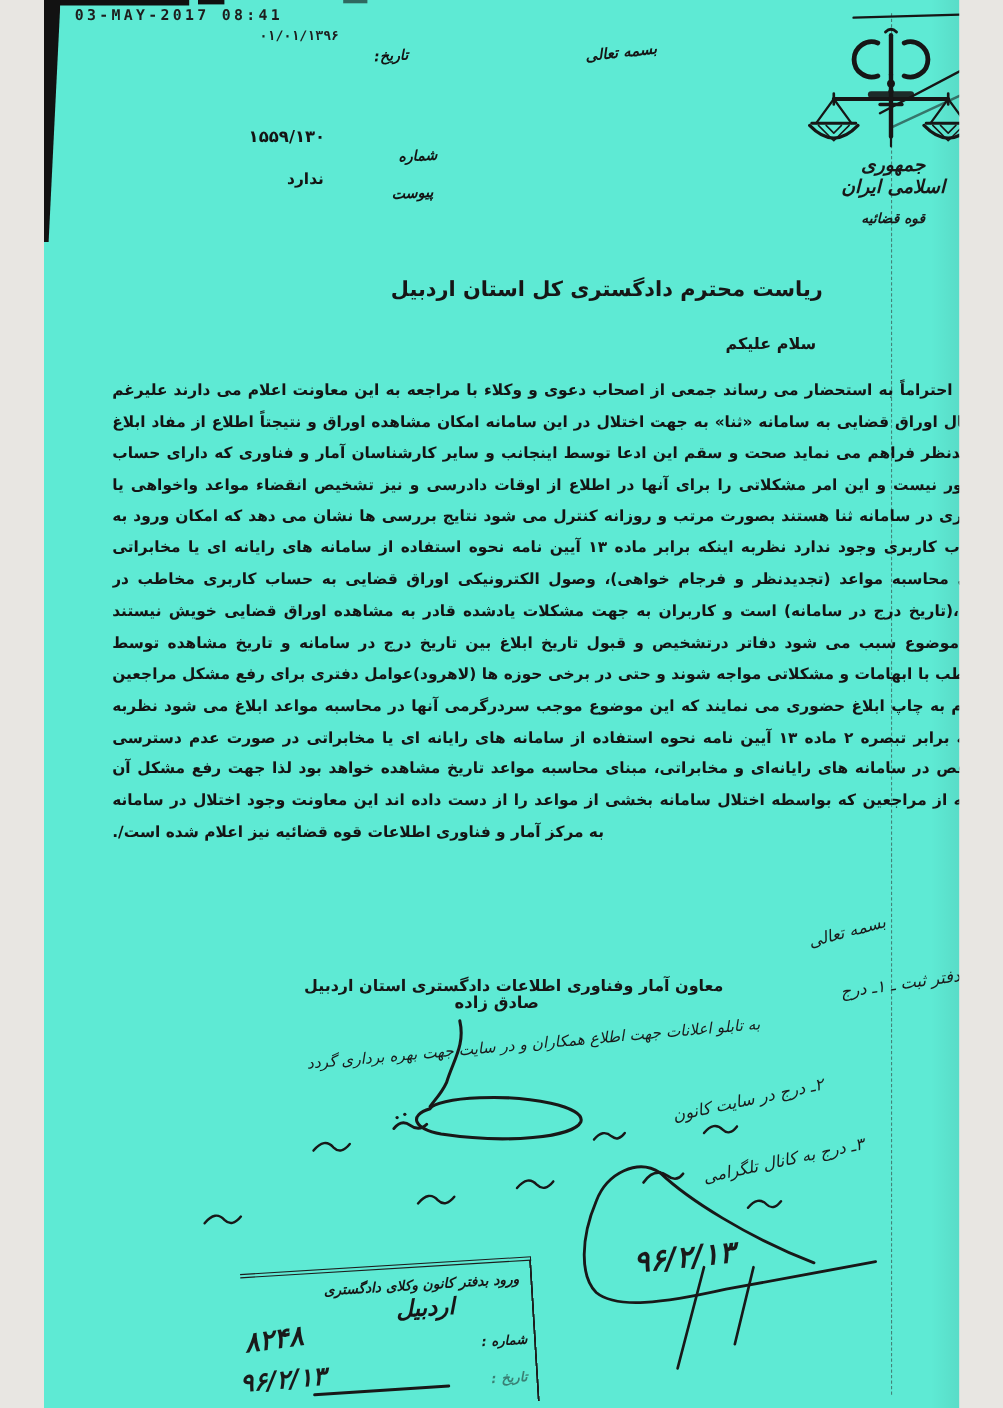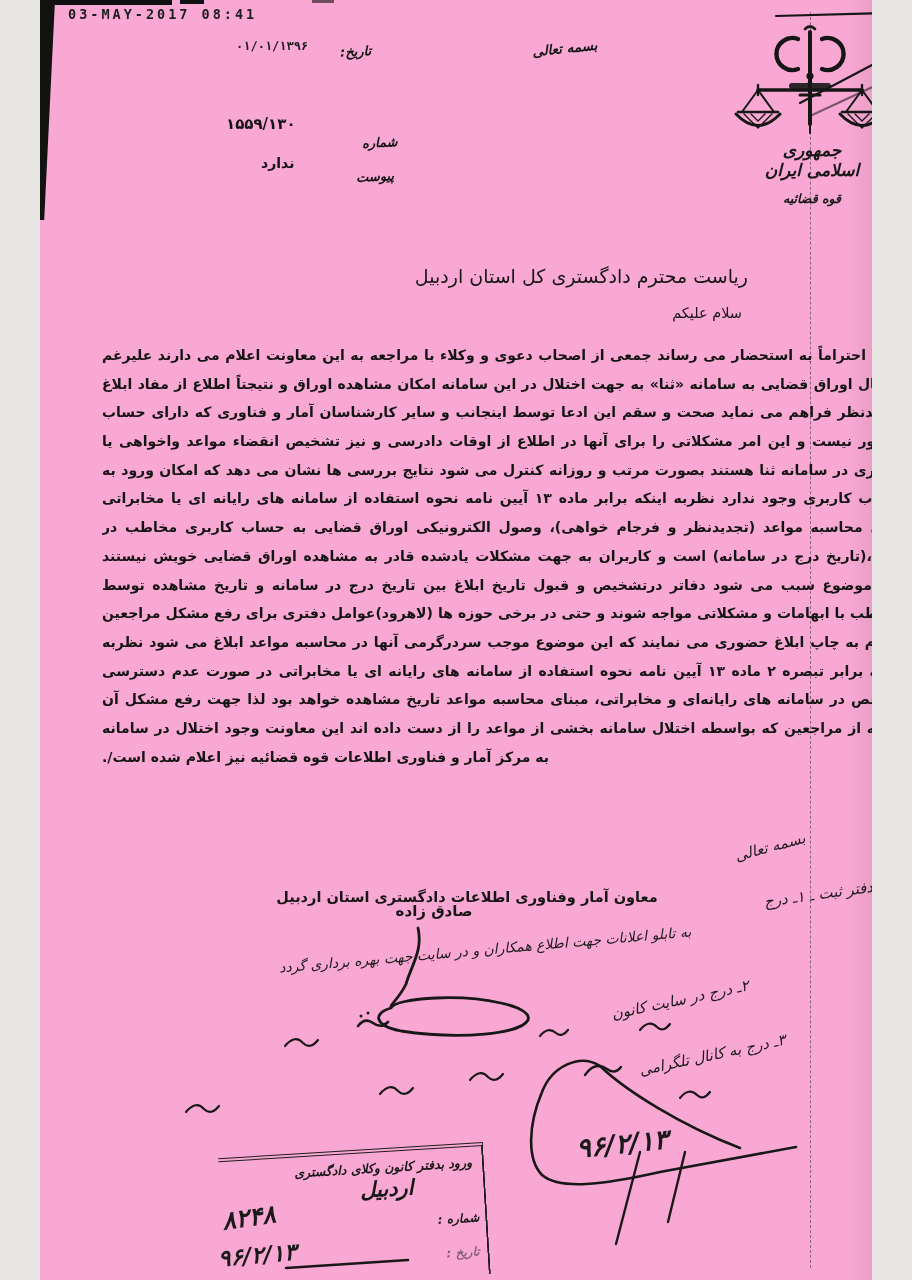--- a/index.html
+++ b/index.html
@@ -1,60 +1,60 @@
 <!DOCTYPE html>
 <html lang="fa"><head>
 <meta charset="utf-8">
 <style>
   html,body{margin:0;padding:0;background:#e8e6e2;}
   .page{
     position:relative; width:832px; height:1280px; margin:0 auto;
-    background:#f9a8d4; overflow:hidden;
+    background:#5eead4; overflow:hidden;
     font-family:"DejaVu Sans", sans-serif; color:#161616;
   }
   .abs{position:absolute;}
   
   .edge-strip{background:#101010;}
   .left-wedge{
     left:0; top:0; width:15px; height:220px; background:#121212;
     clip-path:polygon(0 0,100% 0,28% 100%,0 100%);
   }
   .right-shade{
     right:0; top:0; width:26px; height:1280px;
     background:linear-gradient(to right, rgba(0,0,0,0), rgba(0,0,0,0.06));
   }
   .fold-line{
     left:770px; top:12px; height:1256px; width:0;
     border-left:1.5px dashed rgba(45,45,45,.55);
   }
   
   .fax{font-family:"DejaVu Sans Mono", monospace; font-weight:bold; color:#1d1d1d; white-space:nowrap;}
   .fax-ts{left:28px; top:6px; font-size:13.5px; letter-spacing:3px;}
-  .fax-dt{left:196px; top:39px; font-size:12px; letter-spacing:2px; direction:ltr;}
+  .fax-dt{left:196px; top:25px; font-size:12px; letter-spacing:2px; direction:ltr;}
   
   .hlabel{font-style:italic; font-weight:700; font-size:13px; color:#131313; transform:rotate(-3deg); direction:rtl;}
   .hval{font-weight:bold; color:#141414; direction:rtl;}
   .bismillah-top{left:492px; top:40px; font-style:italic; font-weight:600; font-size:13.5px; transform:rotate(-6deg); direction:rtl;}
   
   .emblem-text{font-style:italic; font-weight:bold; text-align:center; direction:rtl; color:#181818;}
   
-  .heading{top:252px; right:124px; font-weight:normal; font-size:19px; direction:rtl; white-space:nowrap;margin-top:13px;}
-  .salutation{top:305px; right:130px; font-weight:normal; font-size:14.5px; direction:rtl; white-space:nowrap;}
+  .heading{top:252px; right:124px; font-weight:bold; font-size:19px; direction:rtl; white-space:nowrap;}
+  .salutation{top:305px; right:130px; font-weight:bold; font-size:14.5px; direction:rtl; white-space:nowrap;}
   .bodyblock{left:62px; top:341px; width:800px; direction:rtl;}
   .bl{
     height:28.7px; line-height:28.7px; overflow:hidden;
     font-weight:bold; font-size:14px; color:#141414;
     text-align:justify;
   }
   .bl::after{content:""; display:inline-block; width:100%; height:0;}
   .bl.first{padding-right:36px;}
   .bl.last{text-align:left; padding-right:155px;}
   .bl.last::after{content:none;}
   .sig-title{left:228px; top:889px; width:398px; text-align:center; font-weight:bold; font-size:14.5px; direction:rtl;}
-  .sig-name{left:338px; top:902px; width:112px; text-align:center; font-weight:bold; font-size:15px; direction:rtl;}
+  .sig-name{left:338px; top:902px; width:112px; font-weight:bold; font-size:15px; direction:rtl;}
   
   .hand{font-style:italic; color:#1a1a1a; direction:rtl; white-space:nowrap;}
   .ann-bismillah{left:694px; top:838px; font-size:15px; transform:rotate(-15deg);}
   .note1a{left:572px; top:896px; width:262px; font-size:15px; transform:rotate(-8deg); text-align:right;}
   .note1b{left:182px; top:944px; width:470px; font-size:14px; transform:rotate(-5deg); text-align:right;}
   .note2{left:483px; top:1000px; width:228px; font-size:15px; transform:rotate(-12deg); text-align:right;}
   .note3{left:503px; top:1056px; width:245px; font-size:15px; transform:rotate(-12deg); text-align:right;}
   .ann-date{left:536px; top:1128px; font-size:27px; font-weight:600; transform:rotate(-6deg); letter-spacing:4px;}
   
   .stamp{

